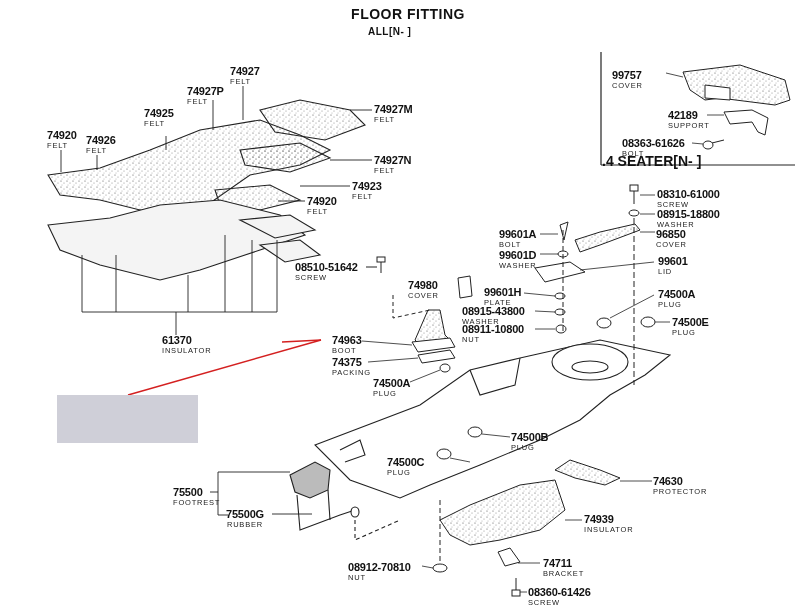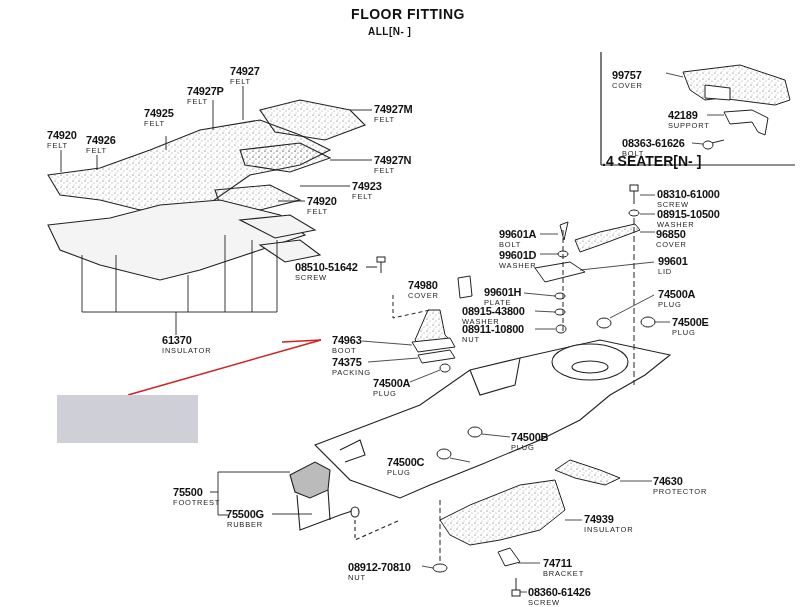--- a/index.html
+++ b/index.html
@@ -273,21 +273,21 @@
 </div>
 <div class="lbl" style="left:373px;top:378px;">
   <span class="pn">74500A</span>
   <span class="nm">PLUG</span>
 </div>
 <div class="lbl" style="left:657px;top:189px;">
   <span class="pn">08310-61000</span>
   <span class="nm">SCREW</span>
 </div>
 <div class="lbl" style="left:657px;top:209px;">
-  <span class="pn">08915-10500</span>
+  <span class="pn">08915-18800</span>
   <span class="nm">WASHER</span>
 </div>
 <div class="lbl" style="left:499px;top:229px;">
   <span class="pn">99601A</span>
   <span class="nm">BOLT</span>
 </div>
 <div class="lbl" style="left:656px;top:229px;">
   <span class="pn">96850</span>
   <span class="nm">COVER</span>
 </div>

